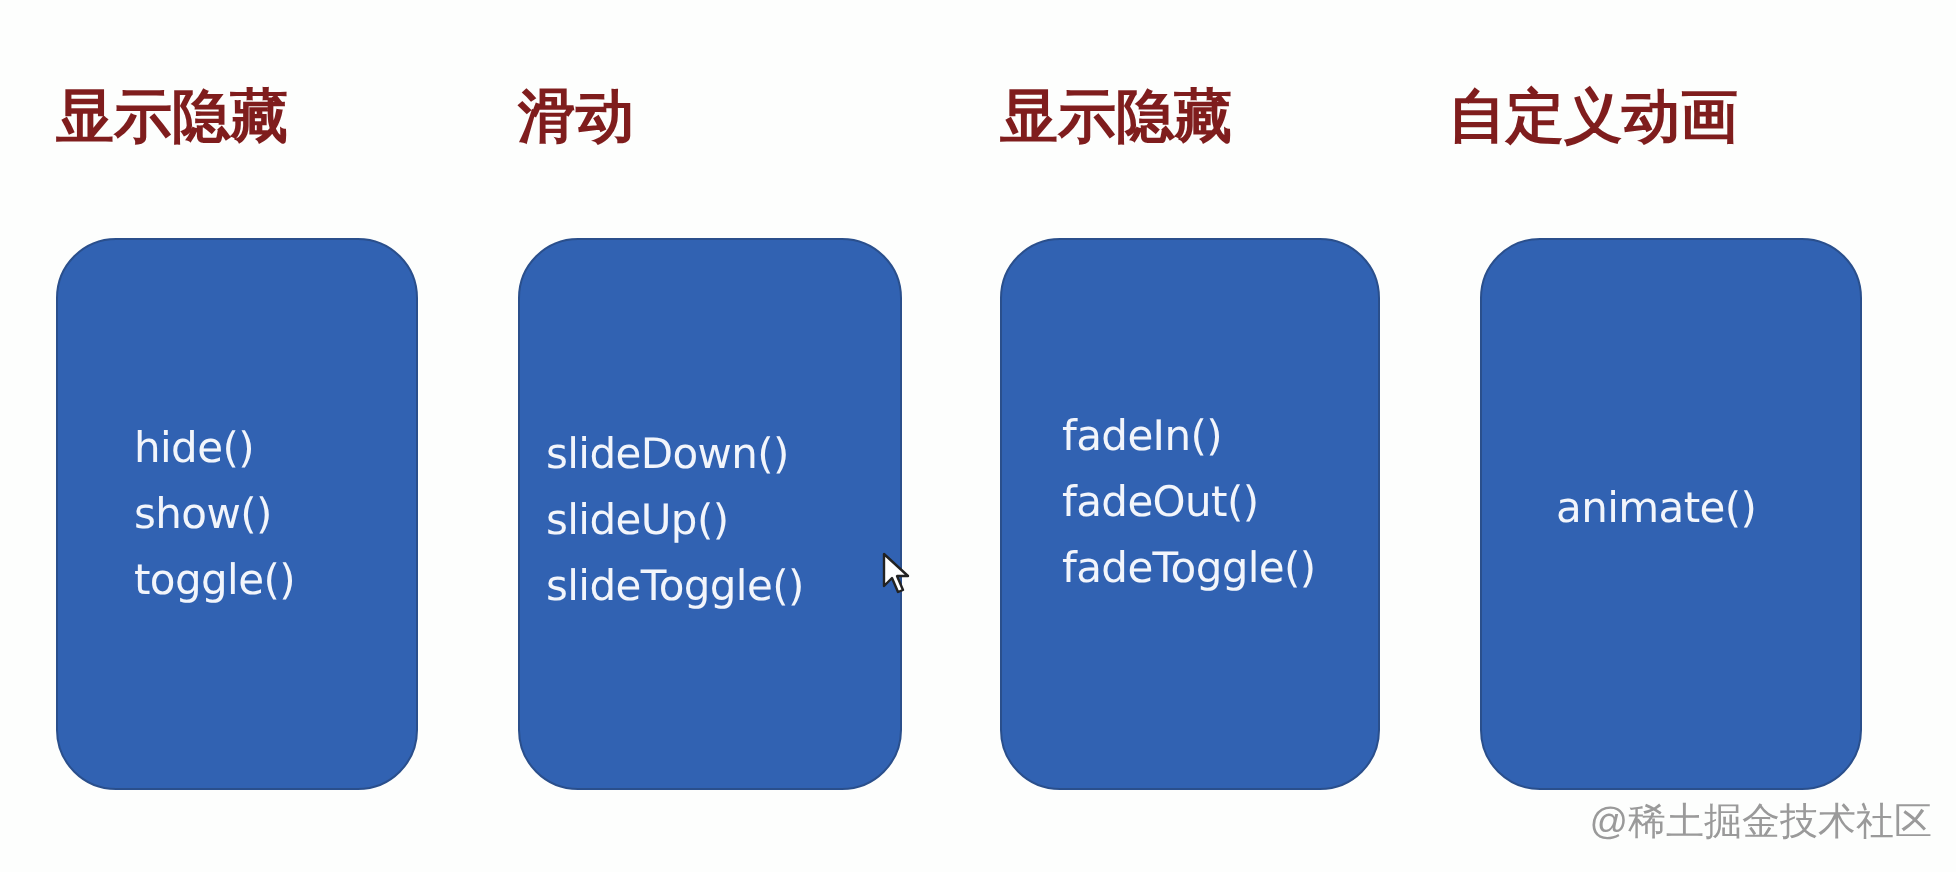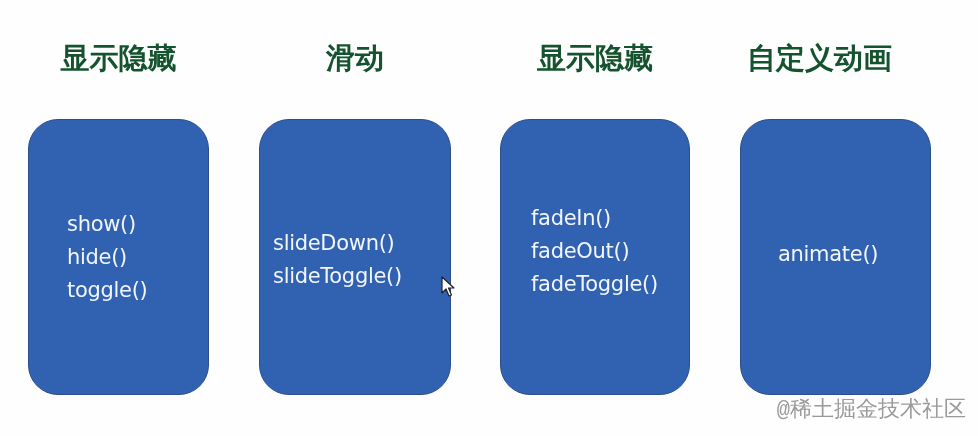--- a/index.html
+++ b/index.html
@@ -14,22 +14,22 @@
       overflow: hidden;
       font-family: "Liberation Sans", "DejaVu Sans", sans-serif;
     }
     .title {
       position: absolute;
       top: 38px;
       height: 40px;
       line-height: 40px;
       font-size: 29px;
       font-weight: bold;
-      color: #14532d;
-      text-align: center;
+      color: #7f1d1d;
+      text-align: left;
       letter-spacing: 0px;
       font-family: "DejaVu Sans", sans-serif;
     }
     .card {
       position: absolute;
       top: 119px;
       height: 276px;
       background: #3162b2;
       border: 1.5px solid #2a4f8c;
       border-radius: 30px;
@@ -53,42 +53,43 @@
       position: absolute;
       left: 441px;
       top: 276px;
       width: 14px;
       height: 22px;
     }
     .watermark {
       position: absolute;
       right: 12px;
       bottom: 12px;
-      font-size: 22px;
+      font-size: 19px;
       color: #9a9a9a;
-      font-family: Liberation Mono, monospace;
+      font-family: Liberation Sans, sans-serif;
       text-align: center;
     }
   </style>
 </head>
 <body>
 
 <div class="title" style="left:28px; width:181px;">显示隐藏</div>
 <div class="card" style="left:28px; width:181px; padding-left:38px;">
   <ul class="methods">
+    <li>hide()</li>
     <li>show()</li>
-    <li>hide()</li>
     <li>toggle()</li>
   </ul>
 </div>
 
 <div class="title" style="left:259px; width:192px;">滑动</div>
 <div class="card" style="left:259px; width:192px; padding-left:13px; padding-top:6px;">
   <ul class="methods">
     <li>slideDown()</li>
+    <li>slideUp()</li>
     <li>slideToggle()</li>
   </ul>
 </div>
 
 <div class="title" style="left:500px; width:190px;">显示隐藏</div>
 <div class="card" style="left:500px; width:190px; padding-left:30px; padding-bottom:12px;">
   <ul class="methods">
     <li>fadeIn()</li>
     <li>fadeOut()</li>
     <li>fadeToggle()</li>

